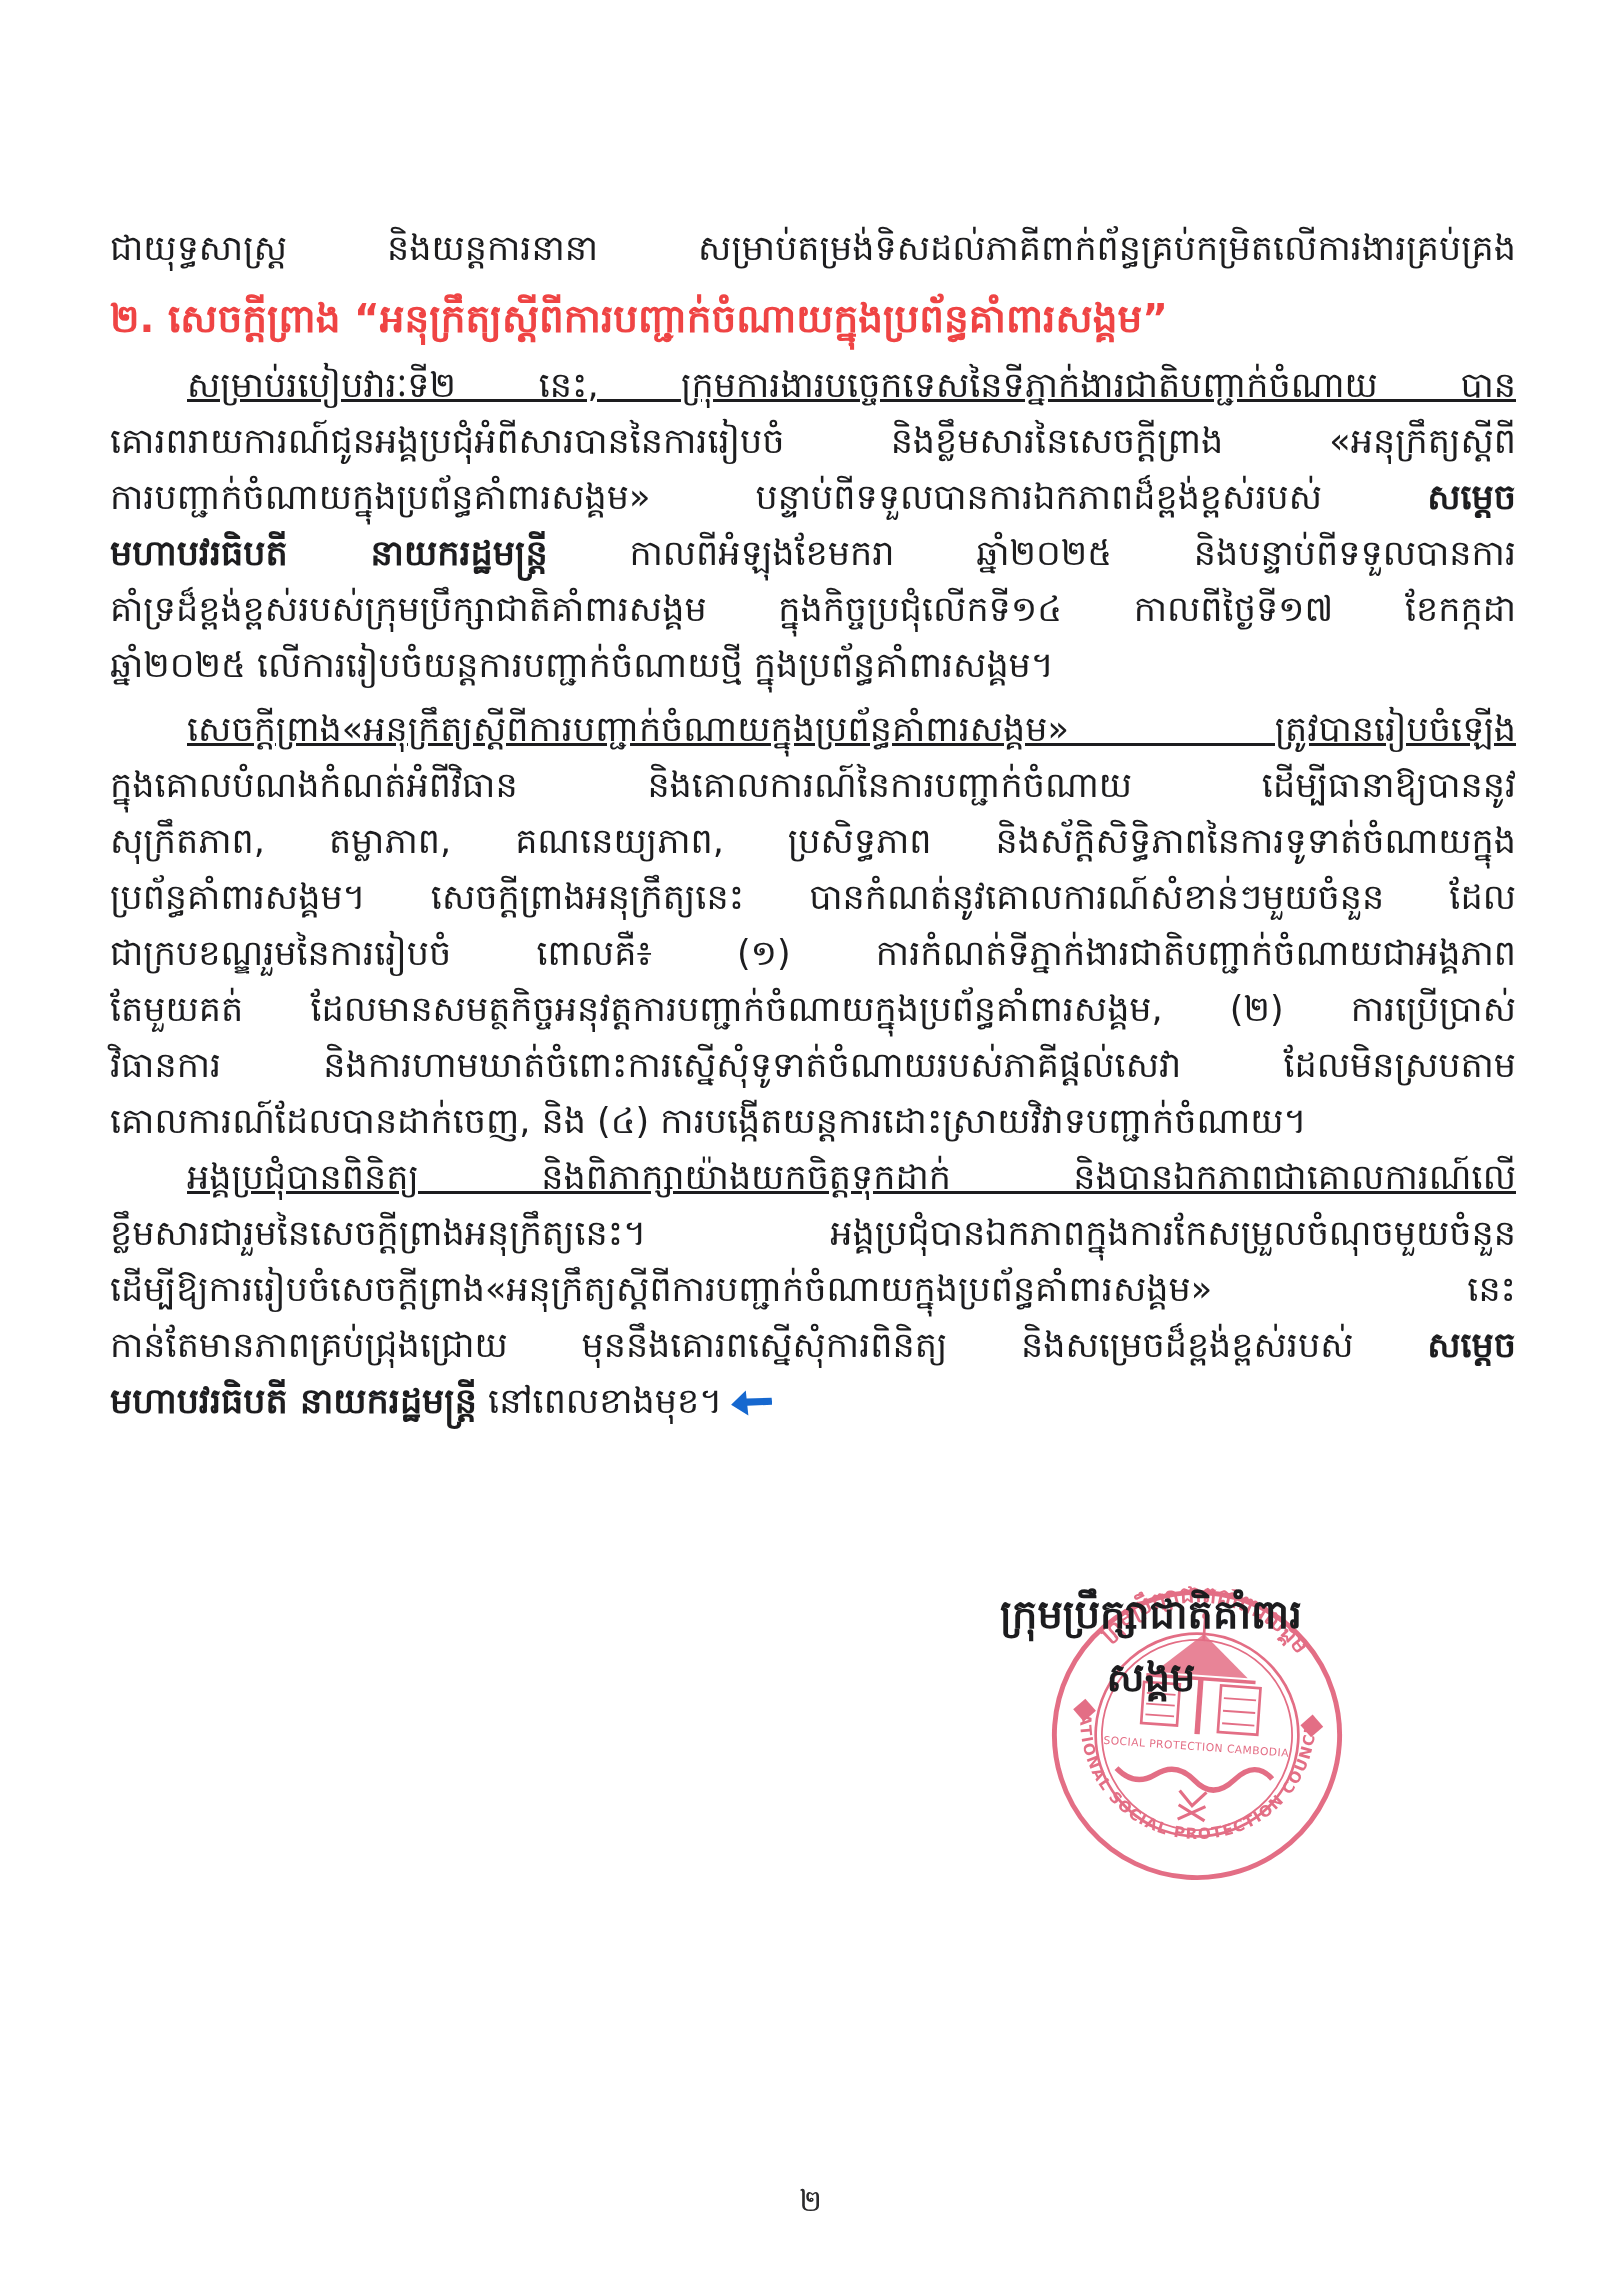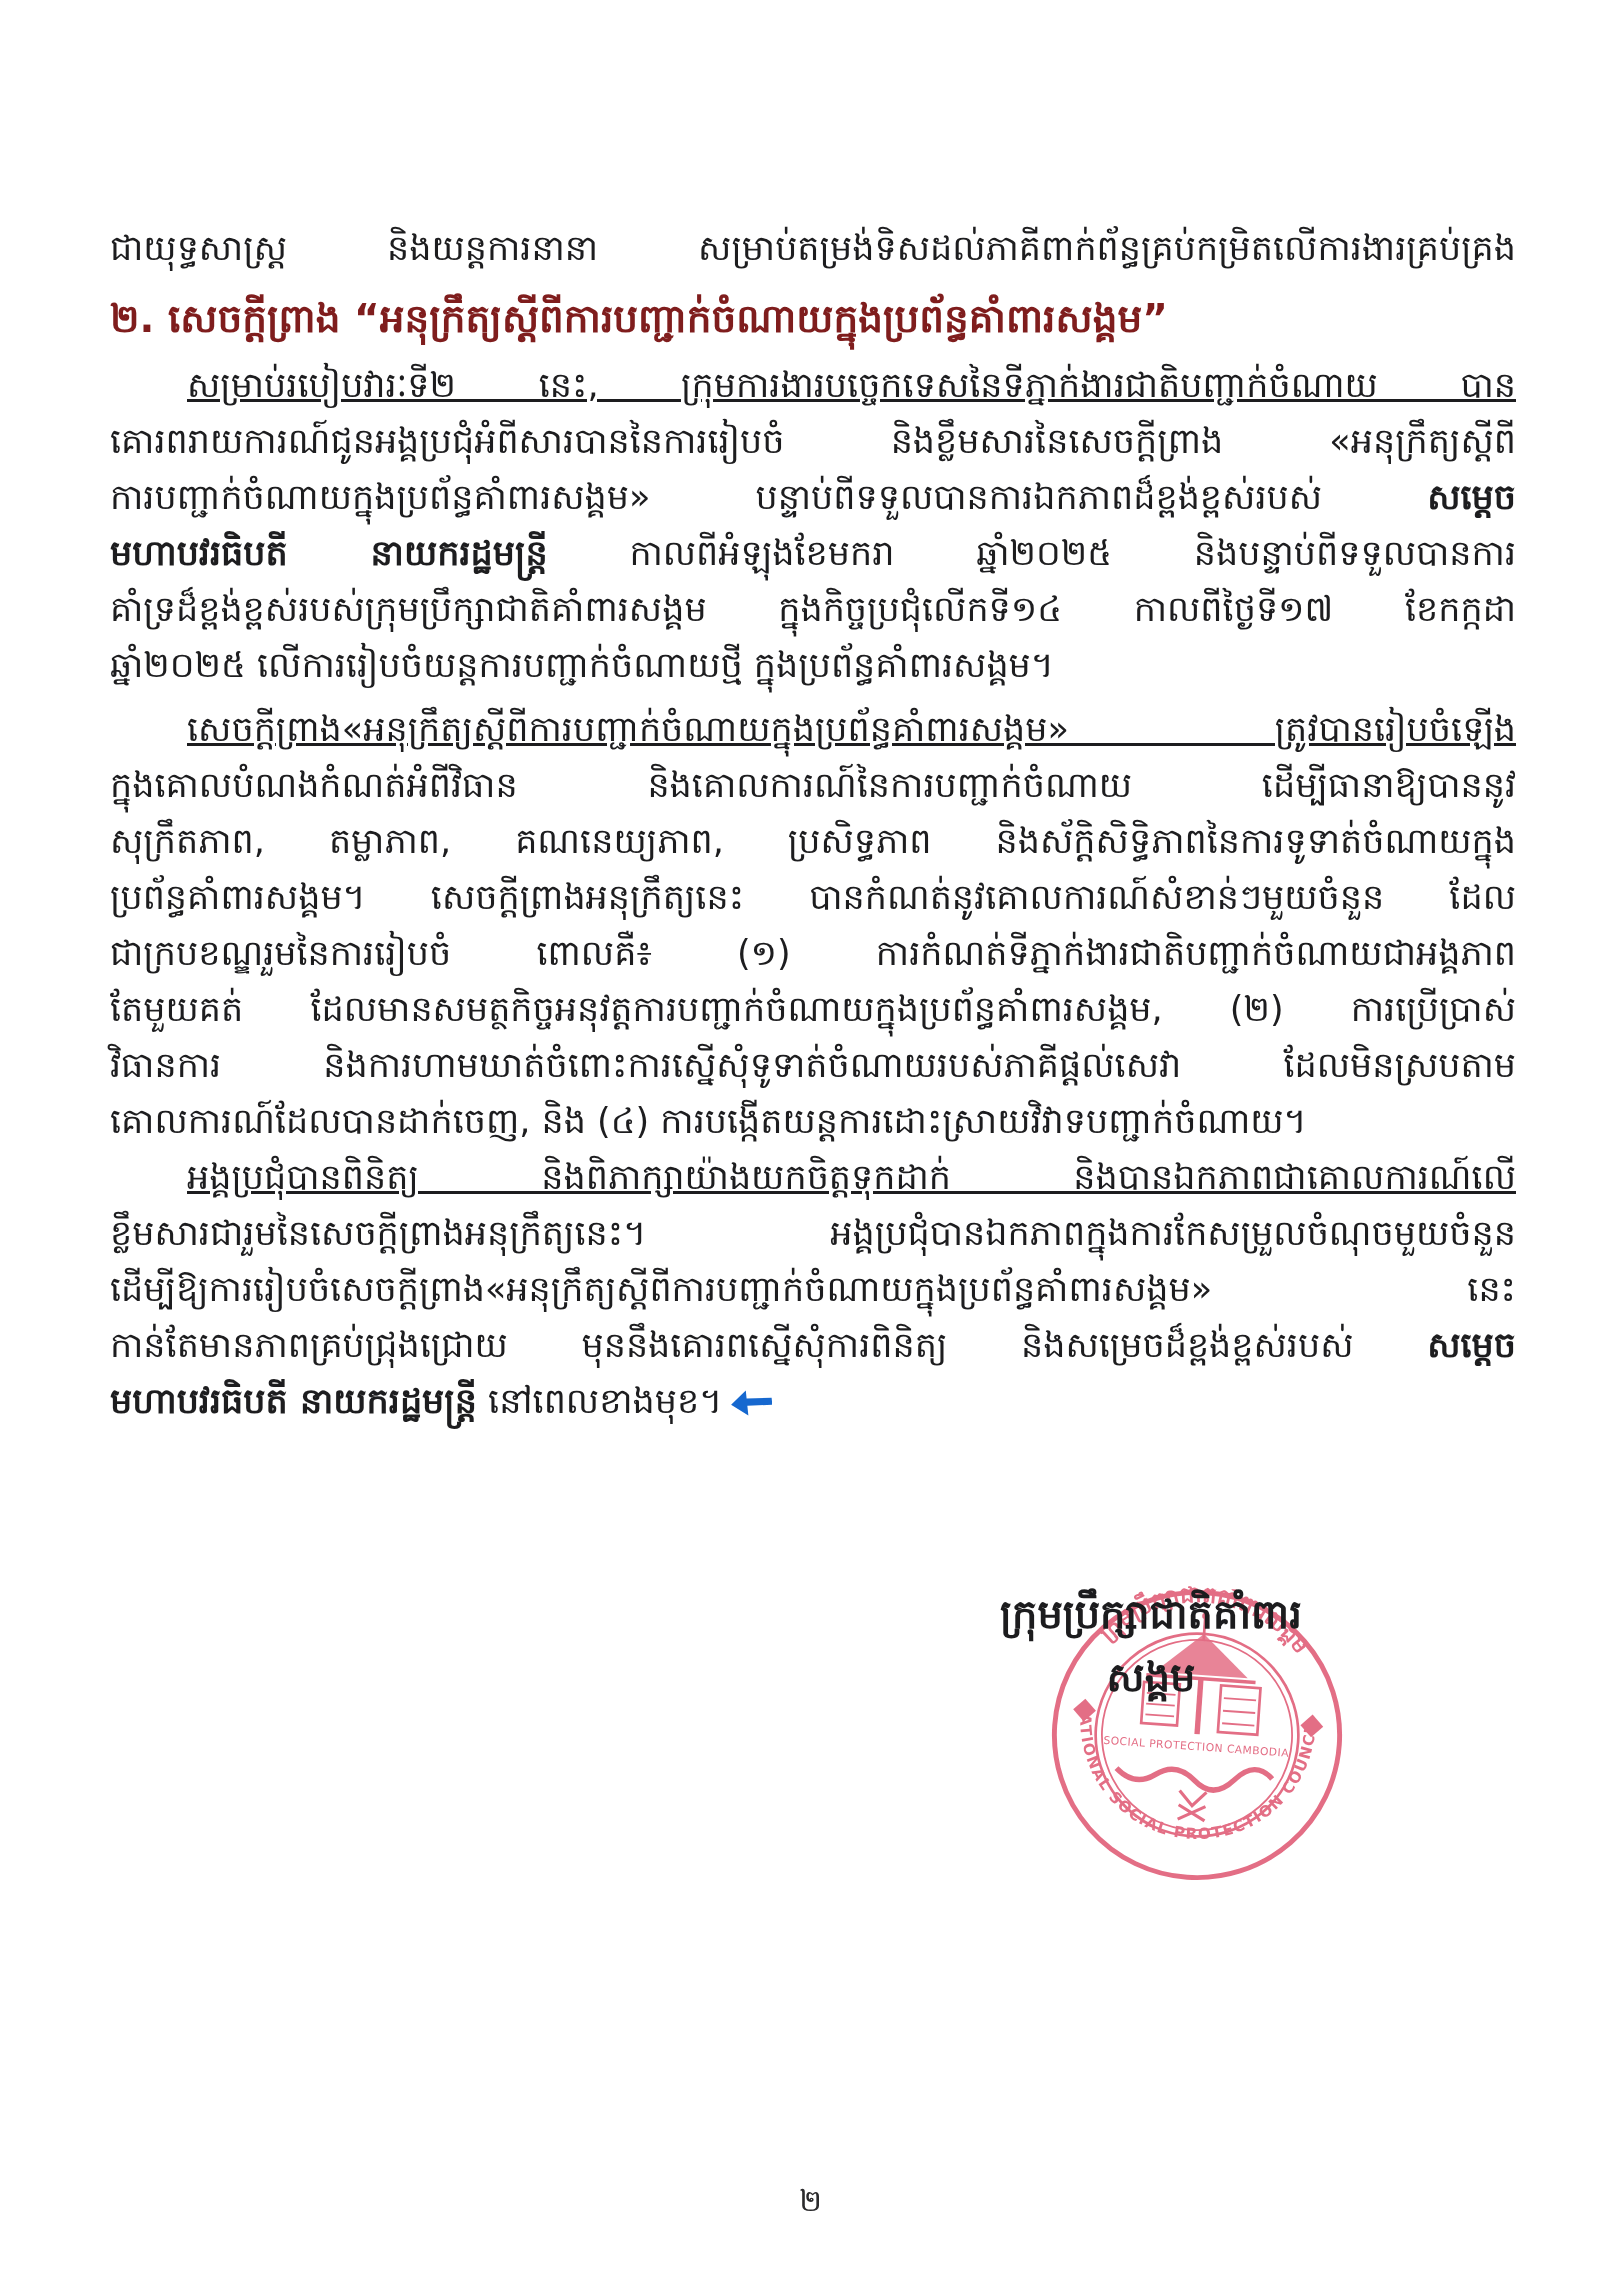--- a/index.html
+++ b/index.html
@@ -30,21 +30,21 @@
   }
   .line.indent{
     text-indent:77px;
     text-decoration:underline;
   }
   .heading{
     margin:12.5px 0 9px 0;
     font-size:39px;
     line-height:59px;
     font-weight:bold;
-    color:#7f1d1d;
+    color:#ef4444;
     text-align:center;
     text-align-last:left;
   }
   .para{margin:0;}
   .para2{margin-top:8px;}
   .muol{font-weight:800;}
   .sig-title{
     position:absolute;
     left:972px;
     top:1583px;

